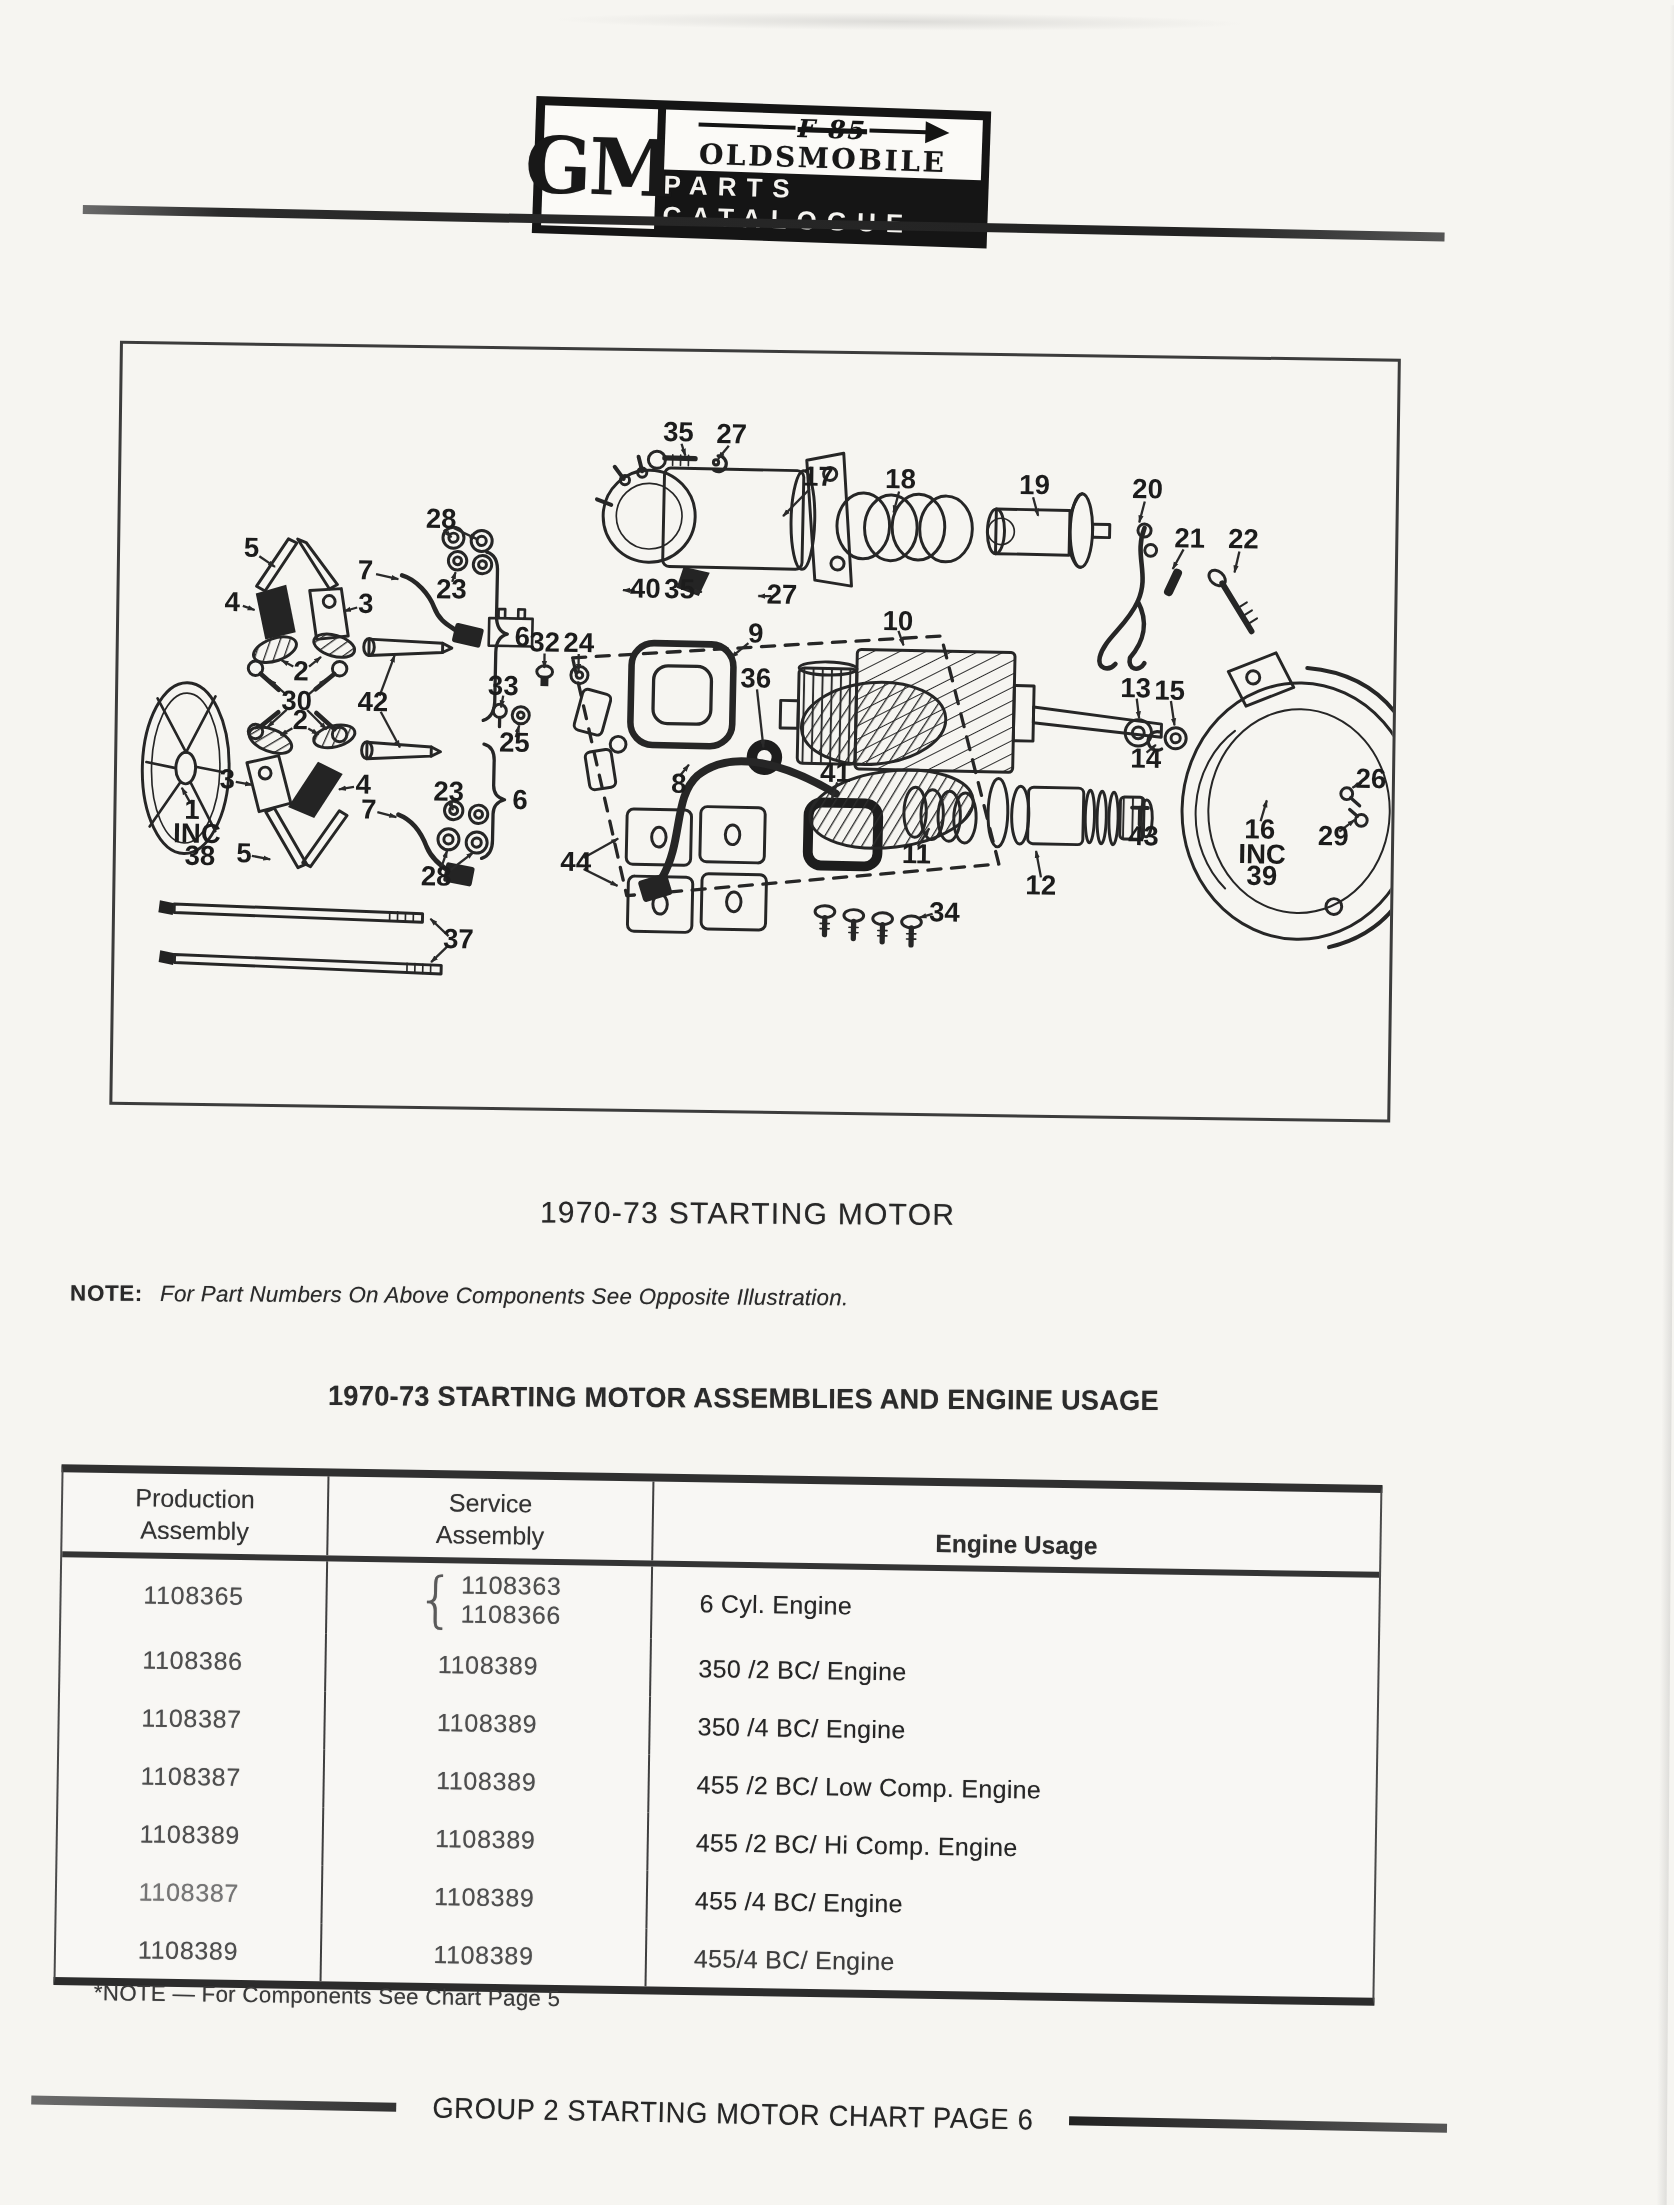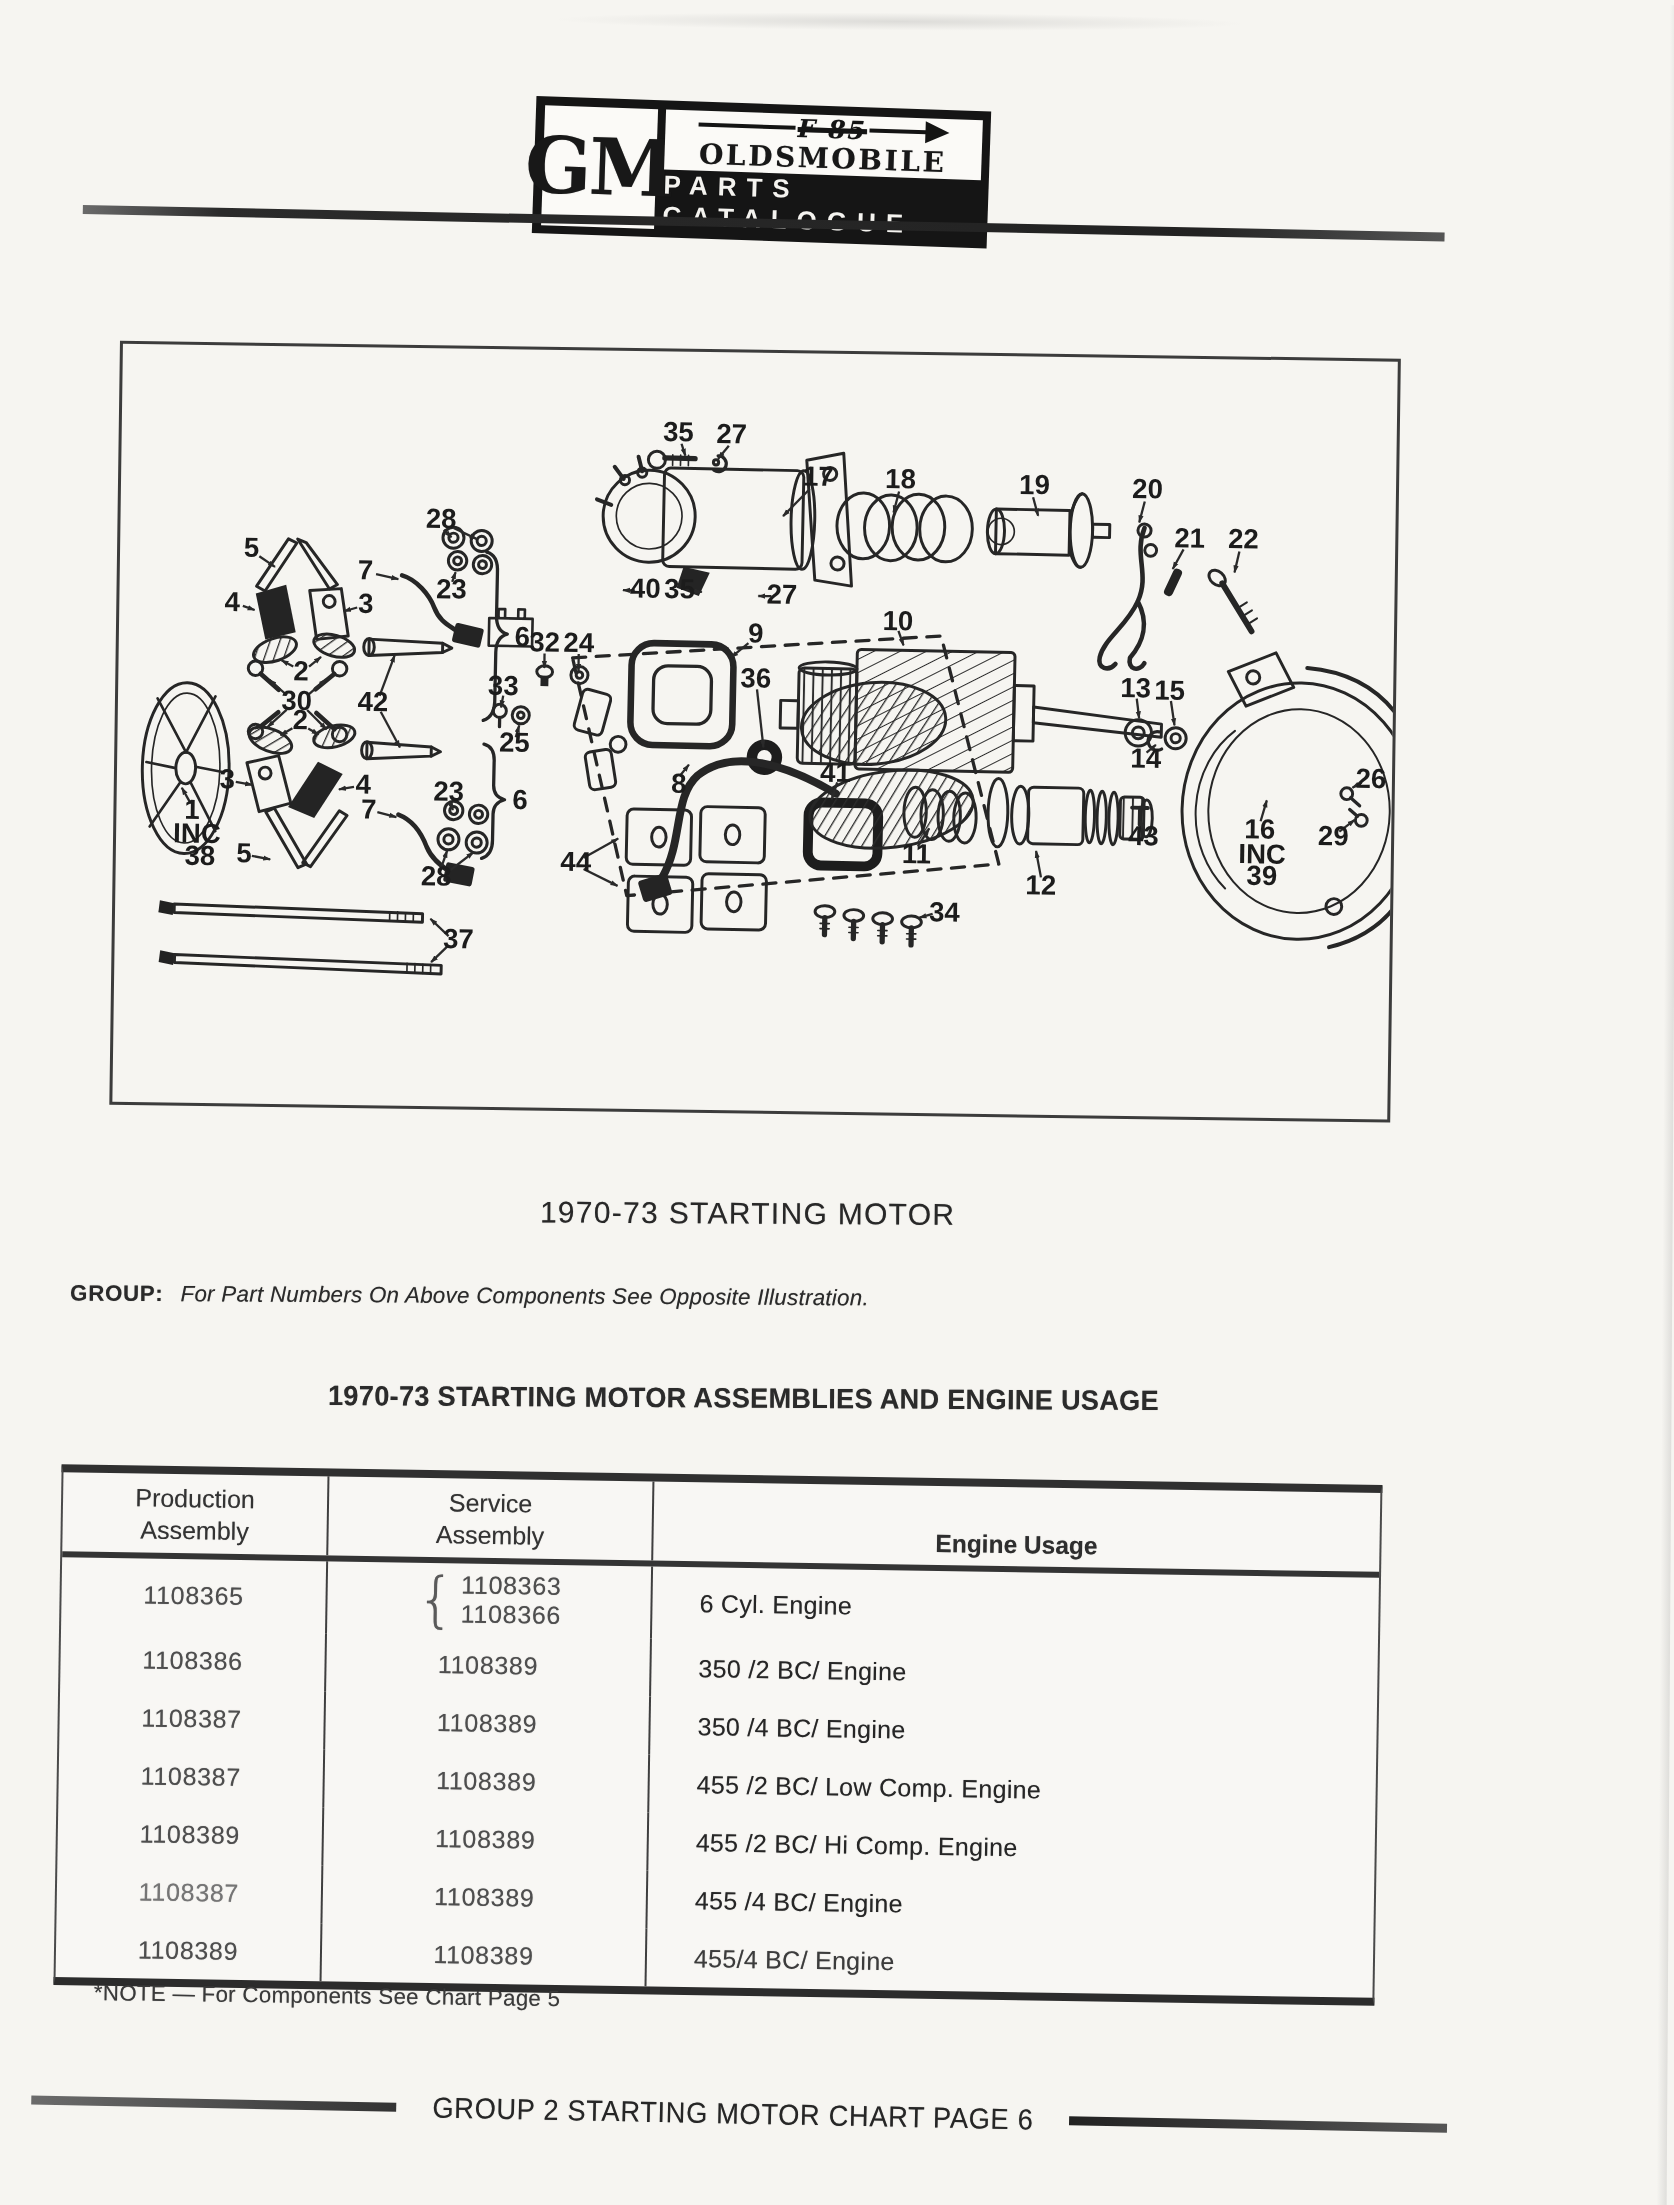--- a/index.html
+++ b/index.html
@@ -440,21 +440,21 @@
         <text x="195" y="775" class="callout">5</text>
         <text x="488" y="806" class="callout">28</text>
         <text x="614" y="688" class="callout">6</text>
         <text x="700" y="781" class="callout">44</text>
         <text x="523" y="901" class="callout">37</text>
       </svg>
   </div>
 
   <div class="caption scan">1970-73 STARTING MOTOR</div>
   <div class="noterow scan">
-    <b>GROUP:</b><i>For Part Numbers On Above Components See Opposite Illustration.</i>
+    <b>NOTE:</b><i>For Part Numbers On Above Components See Opposite Illustration.</i>
   </div>
 
   <div class="ttitle scan">1970-73 STARTING MOTOR ASSEMBLIES AND ENGINE USAGE</div>
   <div class="ptable scan">
     <div class="thead">
       <div class="cell c1 hc">
         <span>Production</span>
         <span>Assembly</span>
       </div>
       <div class="cell c2 hc">

